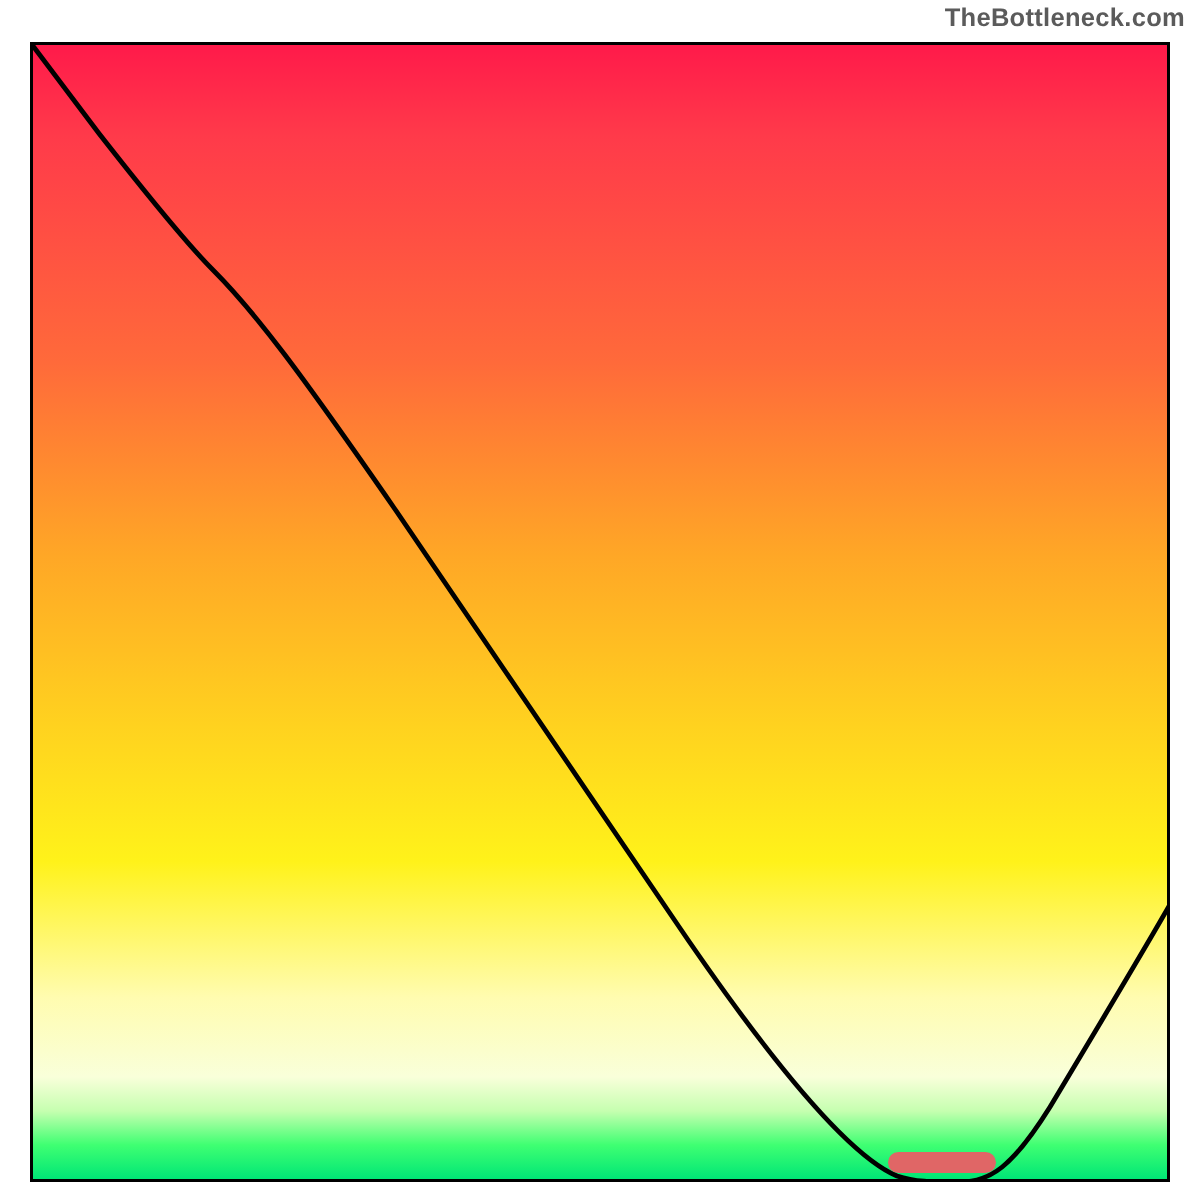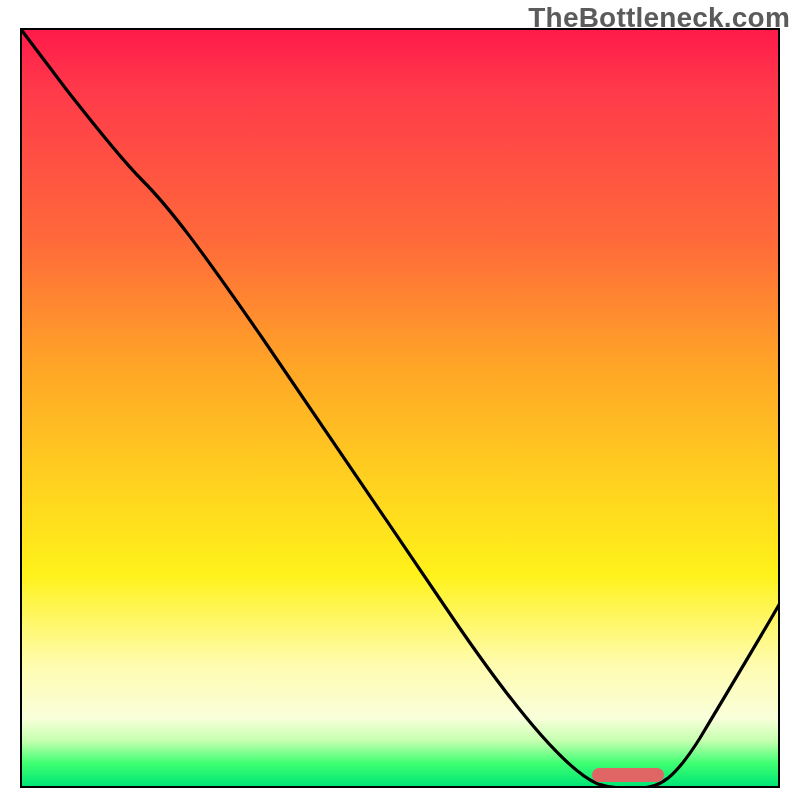--- a/index.html
+++ b/index.html
@@ -12,21 +12,21 @@
   }
   .container {
     position: relative;
     width: 800px;
     height: 800px;
   }
   .watermark {
     position: absolute;
     top: 2px;
     right: 10px;
-    font-size: 28px;
+    font-size: 17px;
     font-weight: 600;
     color: #5b5b5b;
     letter-spacing: 0.2px;
   }
   .chart-area {
     position: absolute;
     left: 20px;
     top: 28px;
     width: 760px;
     height: 760px;

